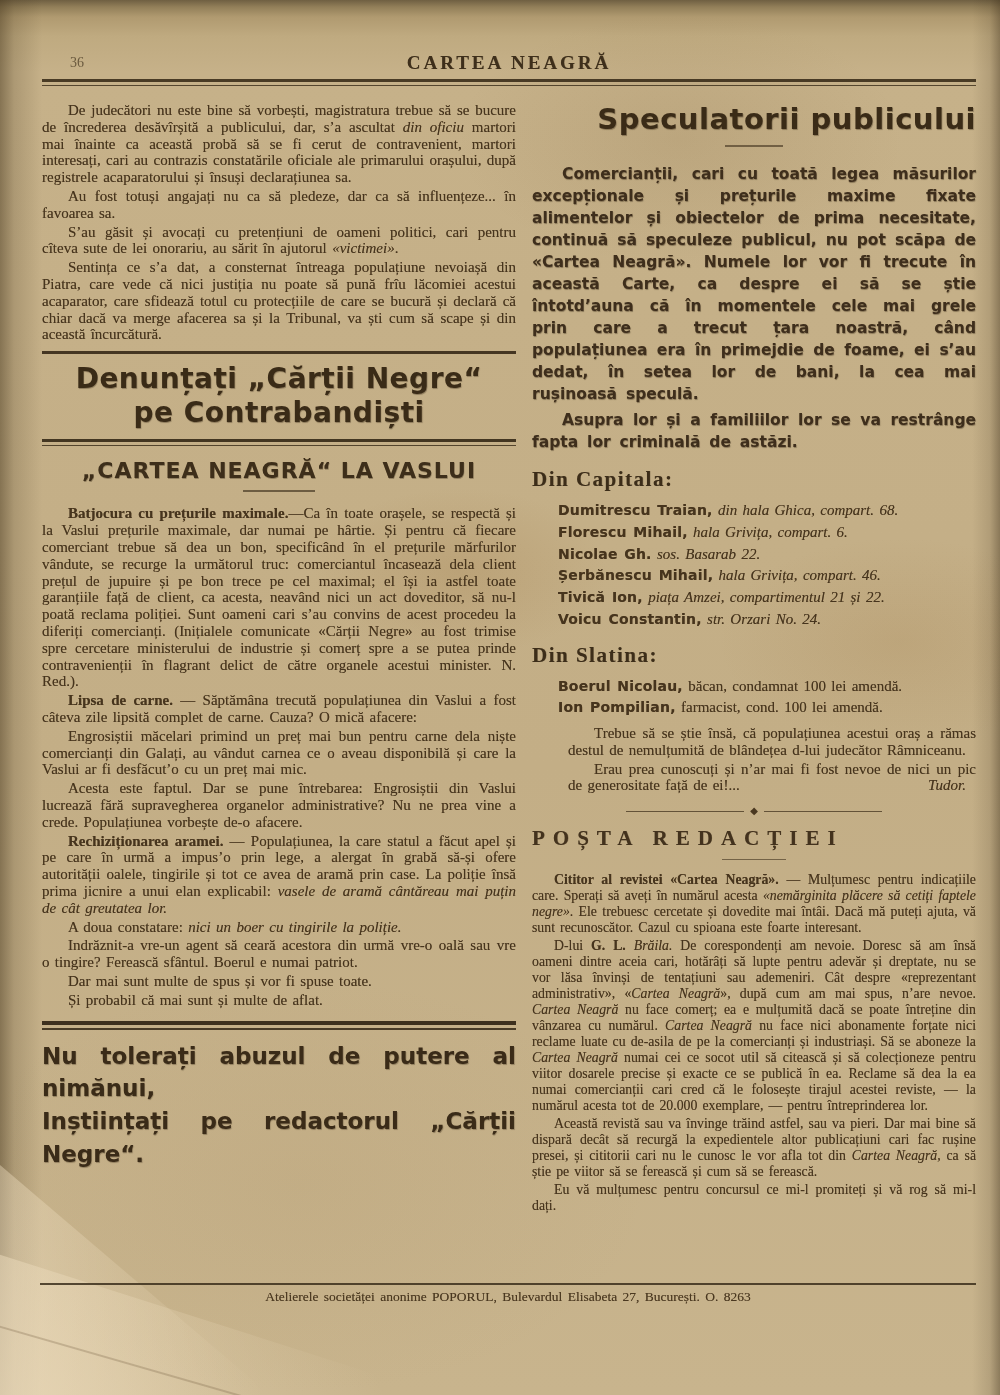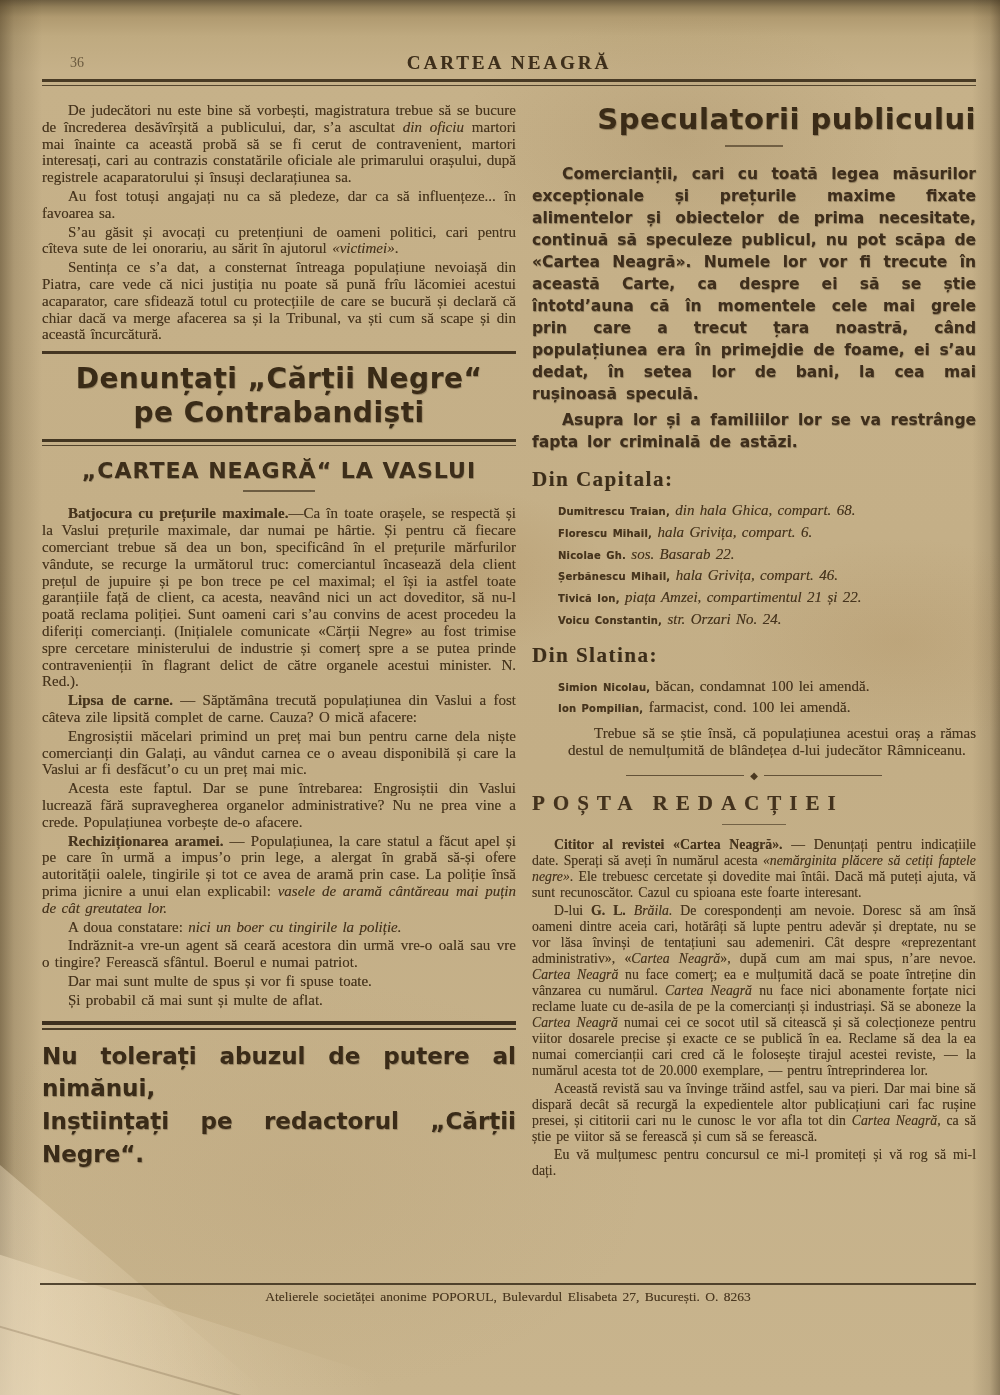--- a/index.html
+++ b/index.html
@@ -27,21 +27,21 @@
   .masthead{display:block;text-align:center;font-weight:bold;font-size:19px;letter-spacing:3px;
     color:#3e2f1b;text-shadow:.4px .4px .5px rgba(62,47,27,.45);}
   .mast-rule{margin-top:3px;border-top:3px solid rgba(56,43,24,.88);border-bottom:1px solid rgba(56,43,24,.8);height:3px;}
   .cols{margin-top:16px;display:flex;gap:16px;}
   .lcol{width:474px;flex:none;}
   .rcol{flex:1;min-width:0;}
   p{margin:0 0 2px;text-indent:26px;text-align:justify;font-size:15px;line-height:1.12;
     word-spacing:1.6px;text-shadow:0 0 .6px rgba(72,52,28,.55);}
   .i{font-style:italic}
   .b{font-weight:bold}
-  .s{font-family:"DejaVu Sans","Liberation Sans",sans-serif;font-size:10px;letter-spacing:.2px}
+  .s{font-family:"DejaVu Sans","Liberation Sans",sans-serif;font-size:14px;letter-spacing:.2px}
   .f{float:right;margin-right:10px}
   .rule-thick{border-top:3.5px solid rgba(54,41,23,.9);margin:8px 0 8px;}
   .box-head{font-family:"DejaVu Sans","Liberation Sans",sans-serif;font-weight:bold;font-size:28px;
     line-height:1.22;text-align:center;color:#3a2b17;letter-spacing:.5px;
     text-shadow:.6px .6px .7px rgba(58,43,23,.38);}
   .rule-double{border-top:3px solid rgba(54,41,23,.9);border-bottom:1.5px solid rgba(54,41,23,.8);height:3px;margin:9px 0 12px;}
   .vaslui-title{font-family:"DejaVu Sans","Liberation Sans",sans-serif;font-weight:bold;font-size:22px;
     text-align:center;letter-spacing:1px;color:#3d2e1a;text-shadow:.5px .5px .6px rgba(58,43,23,.35);}
   .title-dash{width:72px;border-top:2px solid rgba(62,47,27,.65);margin:7px auto 13px;}
   .rule-heavy{border-top:4px solid rgba(50,38,21,.92);border-bottom:2px solid rgba(50,38,21,.85);height:3px;margin:12px 0 10px;}
@@ -136,37 +136,38 @@
           <p><span class="b s">Dumitrescu Traian,</span><span class="i"> din hala Ghica, compart. 68.</span></p>
           <p><span class="b s">Florescu Mihail,</span><span class="i"> hala Grivița, compart. 6.</span></p>
           <p><span class="b s">Nicolae Gh.</span><span class="i"> sos. Basarab 22.</span></p>
           <p><span class="b s">Șerbănescu Mihail,</span><span class="i"> hala Grivița, compart. 46.</span></p>
           <p><span class="b s">Tivică Ion,</span><span class="i"> piața Amzei, compartimentul 21 și 22.</span></p>
           <p><span class="b s">Voicu Constantin,</span><span class="i"> str. Orzari No. 24.</span></p>
         </div>
 
         <div class="section-head">Din Slatina:</div>
         <div class="entries">
-          <p><span class="b s">Simion Nicolau,</span><span> băcan, condamnat 100 lei amendă.</span></p>
+          <p><span class="b s">Boerul Nicolau,</span><span> băcan, condamnat 100 lei amendă.</span></p>
           <p><span class="b s">Ion Pompilian,</span><span> farmacist, cond. 100 lei amendă.</span></p>
         </div>
         <div class="slatina-note" style="margin-top:8px;">
           <p><span>Trebue să se știe însă, că populațiunea acestui oraș a rămas destul de nemulțumită de blândețea d-lui judecător Râmniceanu.</span></p>
+          <p><span>Erau prea cunoscuți și n’ar mai fi fost nevoe de nici un pic de generositate față de ei!... </span><span class="i f">Tudor.</span></p>
         </div>
 
         <div class="divider">
           <div class="ln"></div>
           <span class="orn">◆</span>
           <div class="ln"></div>
         </div>
 
         <div class="posta">
           <div class="posta-title">POȘTA REDACȚIEI</div>
           <div class="posta-dash"></div>
-          <p><span class="b">Cititor al revistei «Cartea Neagră».</span><span> — Denunțați pentru indicațiile date. Sperați să aveți în numărul acesta </span><span class="i">«nemărginita plăcere să cetiți faptele negre»</span><span>. Ele trebuesc cercetate și dovedite mai întâi. Dacă mă puteți ajuta, vă sunt recunoscător. Cazul cu spioana este foarte interesant.</span></p>
+          <p><span class="b">Cititor al revistei «Cartea Neagră».</span><span> — Mulțumesc pentru indicațiile care. Sperați să aveți în numărul acesta </span><span class="i">«nemărginita plăcere să cetiți faptele negre»</span><span>. Ele trebuesc cercetate și dovedite mai întâi. Dacă mă puteți ajuta, vă sunt recunoscător. Cazul cu spioana este foarte interesant.</span></p>
           <p><span>D-lui </span><span class="b">G. L.</span><span> </span><span class="i">Brăila.</span><span> De corespondenți am nevoie. Doresc să am însă oameni dintre aceia cari, hotărâți să lupte pentru adevăr și dreptate, nu se vor lăsa învinși de tentațiuni sau ademeniri. Cât despre «reprezentant administrativ», «</span><span class="i">Cartea Neagră</span><span>», după cum am mai spus, n’are nevoe. </span><span class="i">Cartea Neagră</span><span> nu face comerț; ea e mulțumită dacă se poate întreține din vânzarea cu numărul. </span><span class="i">Cartea Neagră</span><span> nu face nici abonamente forțate nici reclame luate cu de-asila de pe la comercianți și industriași. Să se aboneze la </span><span class="i">Cartea Neagră</span><span> numai cei ce socot util să citească și să colecționeze pentru viitor dosarele precise și exacte ce se publică în ea. Reclame să dea la ea numai comercianții cari cred că le folosește tirajul acestei reviste, — la numărul acesta tot de 20.000 exemplare, — pentru întreprinderea lor.</span></p>
           <p><span>Această revistă sau va învinge trăind astfel, sau va pieri. Dar mai bine să dispară decât să recurgă la expedientele altor publicațiuni cari fac rușine presei, și cititorii cari nu le cunosc le vor afla tot din </span><span class="i">Cartea Neagră,</span><span> ca să știe pe viitor să se ferească și cum să se ferească.</span></p>
           <p><span>Eu vă mulțumesc pentru concursul ce mi-l promiteți și vă rog să mi-l dați.</span></p>
         </div>
       </div>
 
     </div>
   </div>
 
   <div class="footer">

